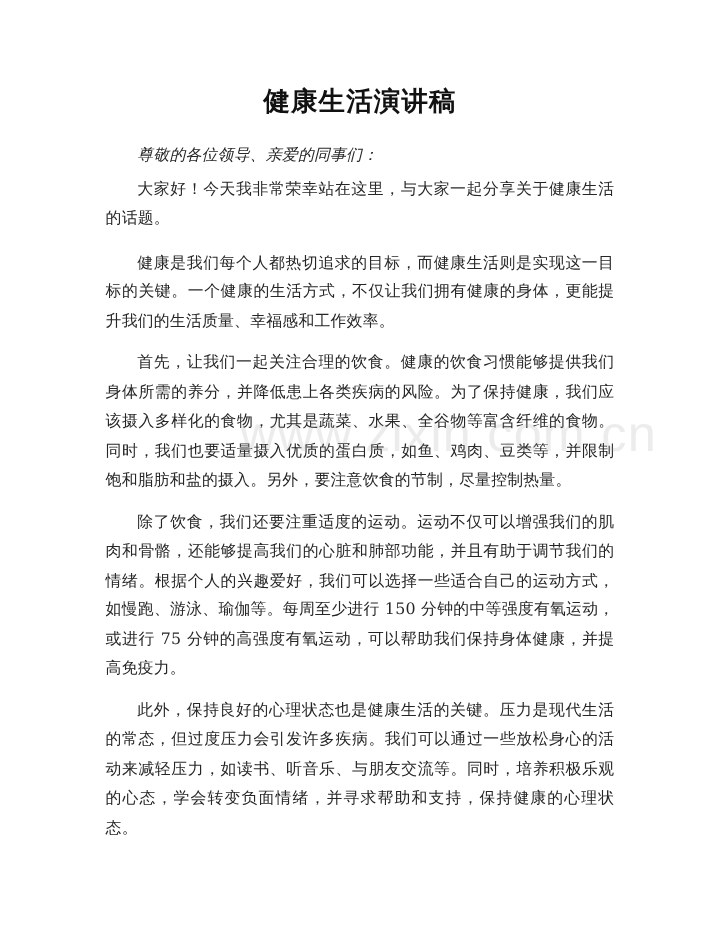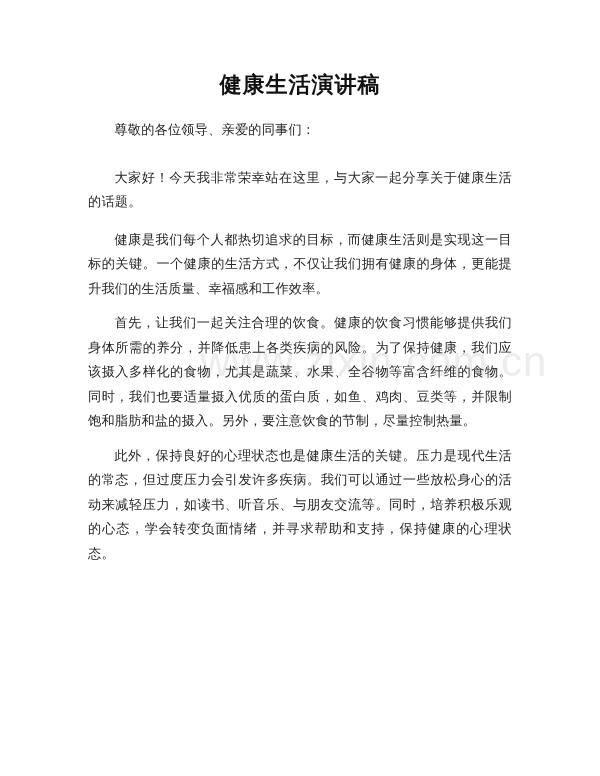--- a/index.html
+++ b/index.html
@@ -41,21 +41,21 @@
     }
     .para {
       margin: 0 0 10px 0;
       font-size: 13.2px;
       line-height: 24.5px;
       text-indent: 2em;
       text-align: justify;
       color: #262626;
       letter-spacing: 0.2px;
     }
-    .para.salutation { margin-bottom: 23px; }
+    .para.salutation { margin-bottom: 3px; font-style: italic; }
     .para.greeting { margin-bottom: 13px; font-family: Liberation Serif, serif; }
     .watermark {
       position: absolute;
       left: 200px;
       top: 338px;
       font-family: Liberation Sans, sans-serif;
       font-size: 42px;
       color: rgba(150,150,150,0.18);
       letter-spacing: 1px;
       pointer-events: none;
@@ -66,17 +66,18 @@
 <body>
 
 <div class="page">
   <div class="title">健康生活演讲稿</div>
 
   <div class="body">
     <p class="para salutation">尊敬的各位领导、亲爱的同事们：</p>
     <p class="para greeting">大家好！今天我非常荣幸站在这里，与大家一起分享关于健康生活的话题。</p>
     <p class="para">健康是我们每个人都热切追求的目标，而健康生活则是实现这一目标的关键。一个健康的生活方式，不仅让我们拥有健康的身体，更能提升我们的生活质量、幸福感和工作效率。</p>
     <p class="para">首先，让我们一起关注合理的饮食。健康的饮食习惯能够提供我们身体所需的养分，并降低患上各类疾病的风险。为了保持健康，我们应该摄入多样化的食物，尤其是蔬菜、水果、全谷物等富含纤维的食物。同时，我们也要适量摄入优质的蛋白质，如鱼、鸡肉、豆类等，并限制饱和脂肪和盐的摄入。另外，要注意饮食的节制，尽量控制热量。</p>
+    <p class="para">除了饮食，我们还要注重适度的运动。运动不仅可以增强我们的肌肉和骨骼，还能够提高我们的心脏和肺部功能，并且有助于调节我们的情绪。根据个人的兴趣爱好，我们可以选择一些适合自己的运动方式，如慢跑、游泳、瑜伽等。每周至少进行 150 分钟的中等强度有氧运动，或进行 75 分钟的高强度有氧运动，可以帮助我们保持身体健康，并提高免疫力。</p>
     <p class="para">此外，保持良好的心理状态也是健康生活的关键。压力是现代生活的常态，但过度压力会引发许多疾病。我们可以通过一些放松身心的活动来减轻压力，如读书、听音乐、与朋友交流等。同时，培养积极乐观的心态，学会转变负面情绪，并寻求帮助和支持，保持健康的心理状态。</p>
   </div>
 
   <div class="watermark">www.zixin.com.cn</div>
 </div>
 
 </body></html>

